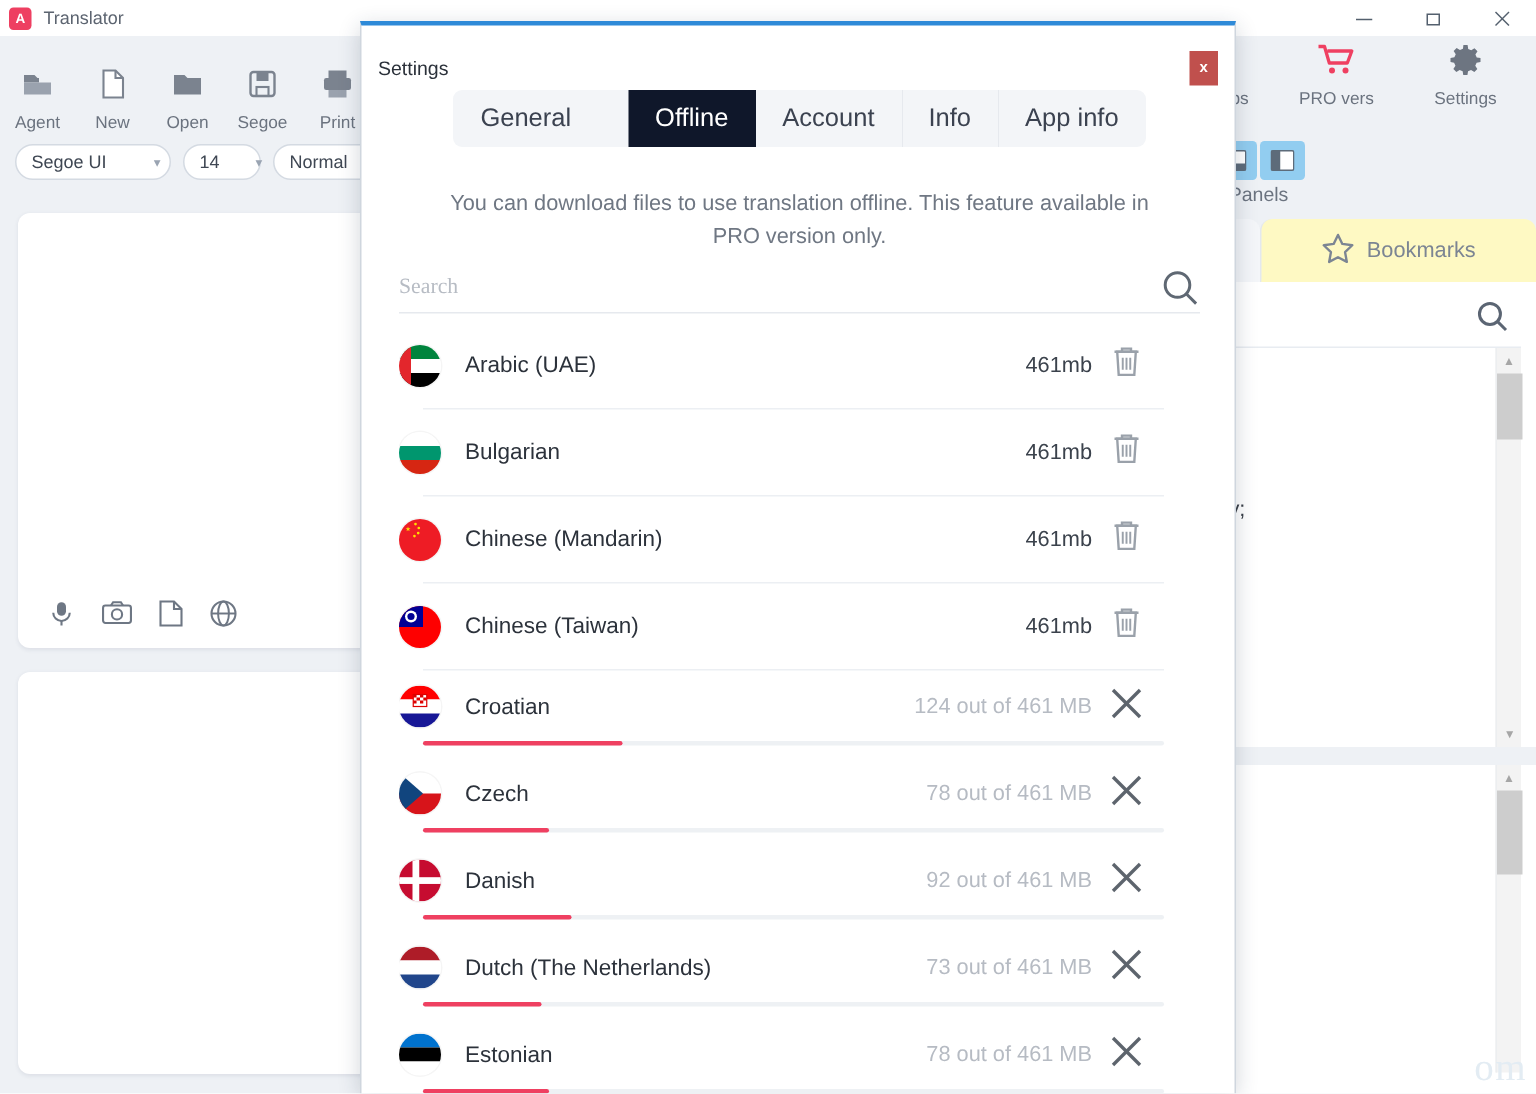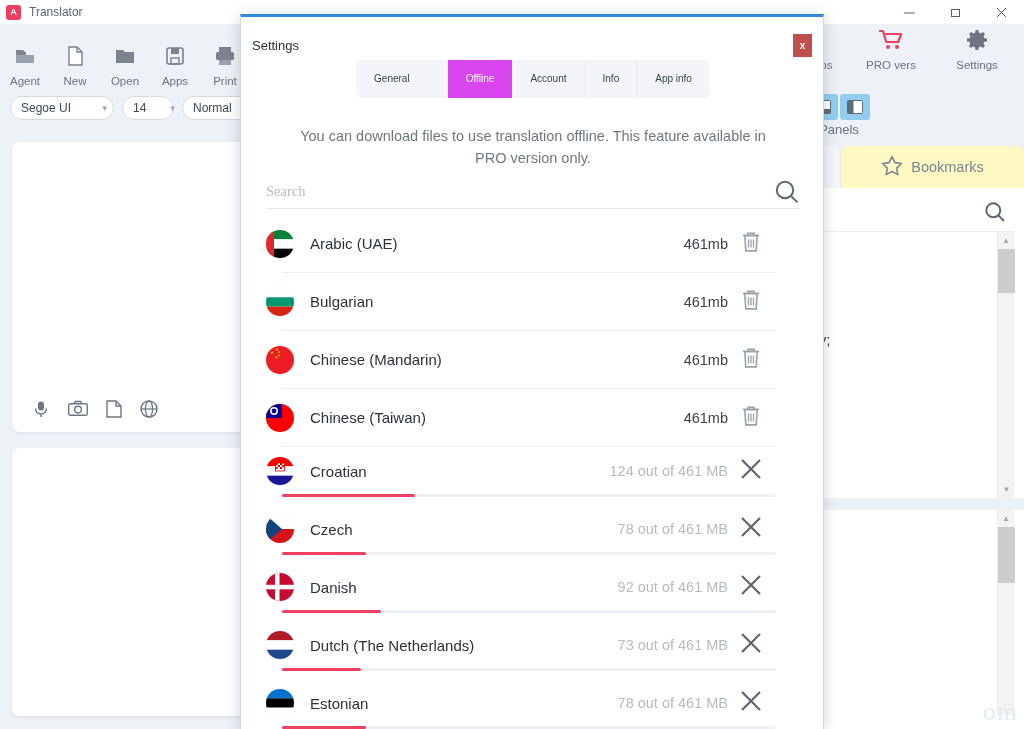--- a/index.html
+++ b/index.html
@@ -155,24 +155,24 @@
   }
   .tabs-wrap{
     position:absolute; left:0; top:43px; width:584px;
     display:flex; justify-content:center;
   }
   .tabs{
     display:flex; background:#f3f5f8; border-radius:6px; overflow:hidden;
   }
   .tab{
     padding:0 18px; height:38px; line-height:38px;
-    font-size:10px; color:#3b4250; white-space:nowrap;
+    font-size:17px; color:#3b4250; white-space:nowrap;
   }
   .tab + .tab{ box-shadow:inset 1px 0 0 #e6e9ee;}
-  .tab.active{ background:#d946ef; color:#ffffff; box-shadow:none;margin-left:20px;}
+  .tab.active{ background:#0f172a; color:#ffffff; box-shadow:none;margin-left:20px;}
   .tab.active + .tab{ box-shadow:none;}
 
   .dlg-desc{
     position:absolute; left:52px; top:108px; width:480px;
     text-align:center; font-size:14.5px; line-height:22px; color:#6f7783;
   }
   .dlg-search{
     position:absolute; left:25px; top:158px; width:534px; height:34px;
     border-bottom:1px solid #e6e9ee;
     display:flex; align-items:center;
@@ -274,21 +274,21 @@
         <span class="lbl">Open</span>
       </div>
       <div class="ribbon-item">
         <span>
           <svg width="24" height="24" viewBox="0 0 24 24">
               <rect x="4" y="4" width="16" height="16" rx="2" fill="none" stroke="#7b838f" stroke-width="1.6"></rect>
               <rect x="8" y="4" width="8" height="6" fill="#7b838f"></rect>
               <rect x="8" y="14" width="8" height="6" fill="none" stroke="#7b838f" stroke-width="1.4"></rect>
             </svg>
         </span>
-        <span class="lbl">Apps</span>
+        <span class="lbl">Segoe</span>
       </div>
       <div class="ribbon-item">
         <span>
           <svg width="24" height="24" viewBox="0 0 24 24">
               <rect x="6" y="3" width="12" height="5" fill="#7b838f"></rect>
               <rect x="3" y="8" width="18" height="8" rx="1.5" fill="#7b838f"></rect>
               <rect x="6" y="16" width="12" height="5" fill="#9aa2ae"></rect>
             </svg>
         </span>
         <span class="lbl">Print</span>

